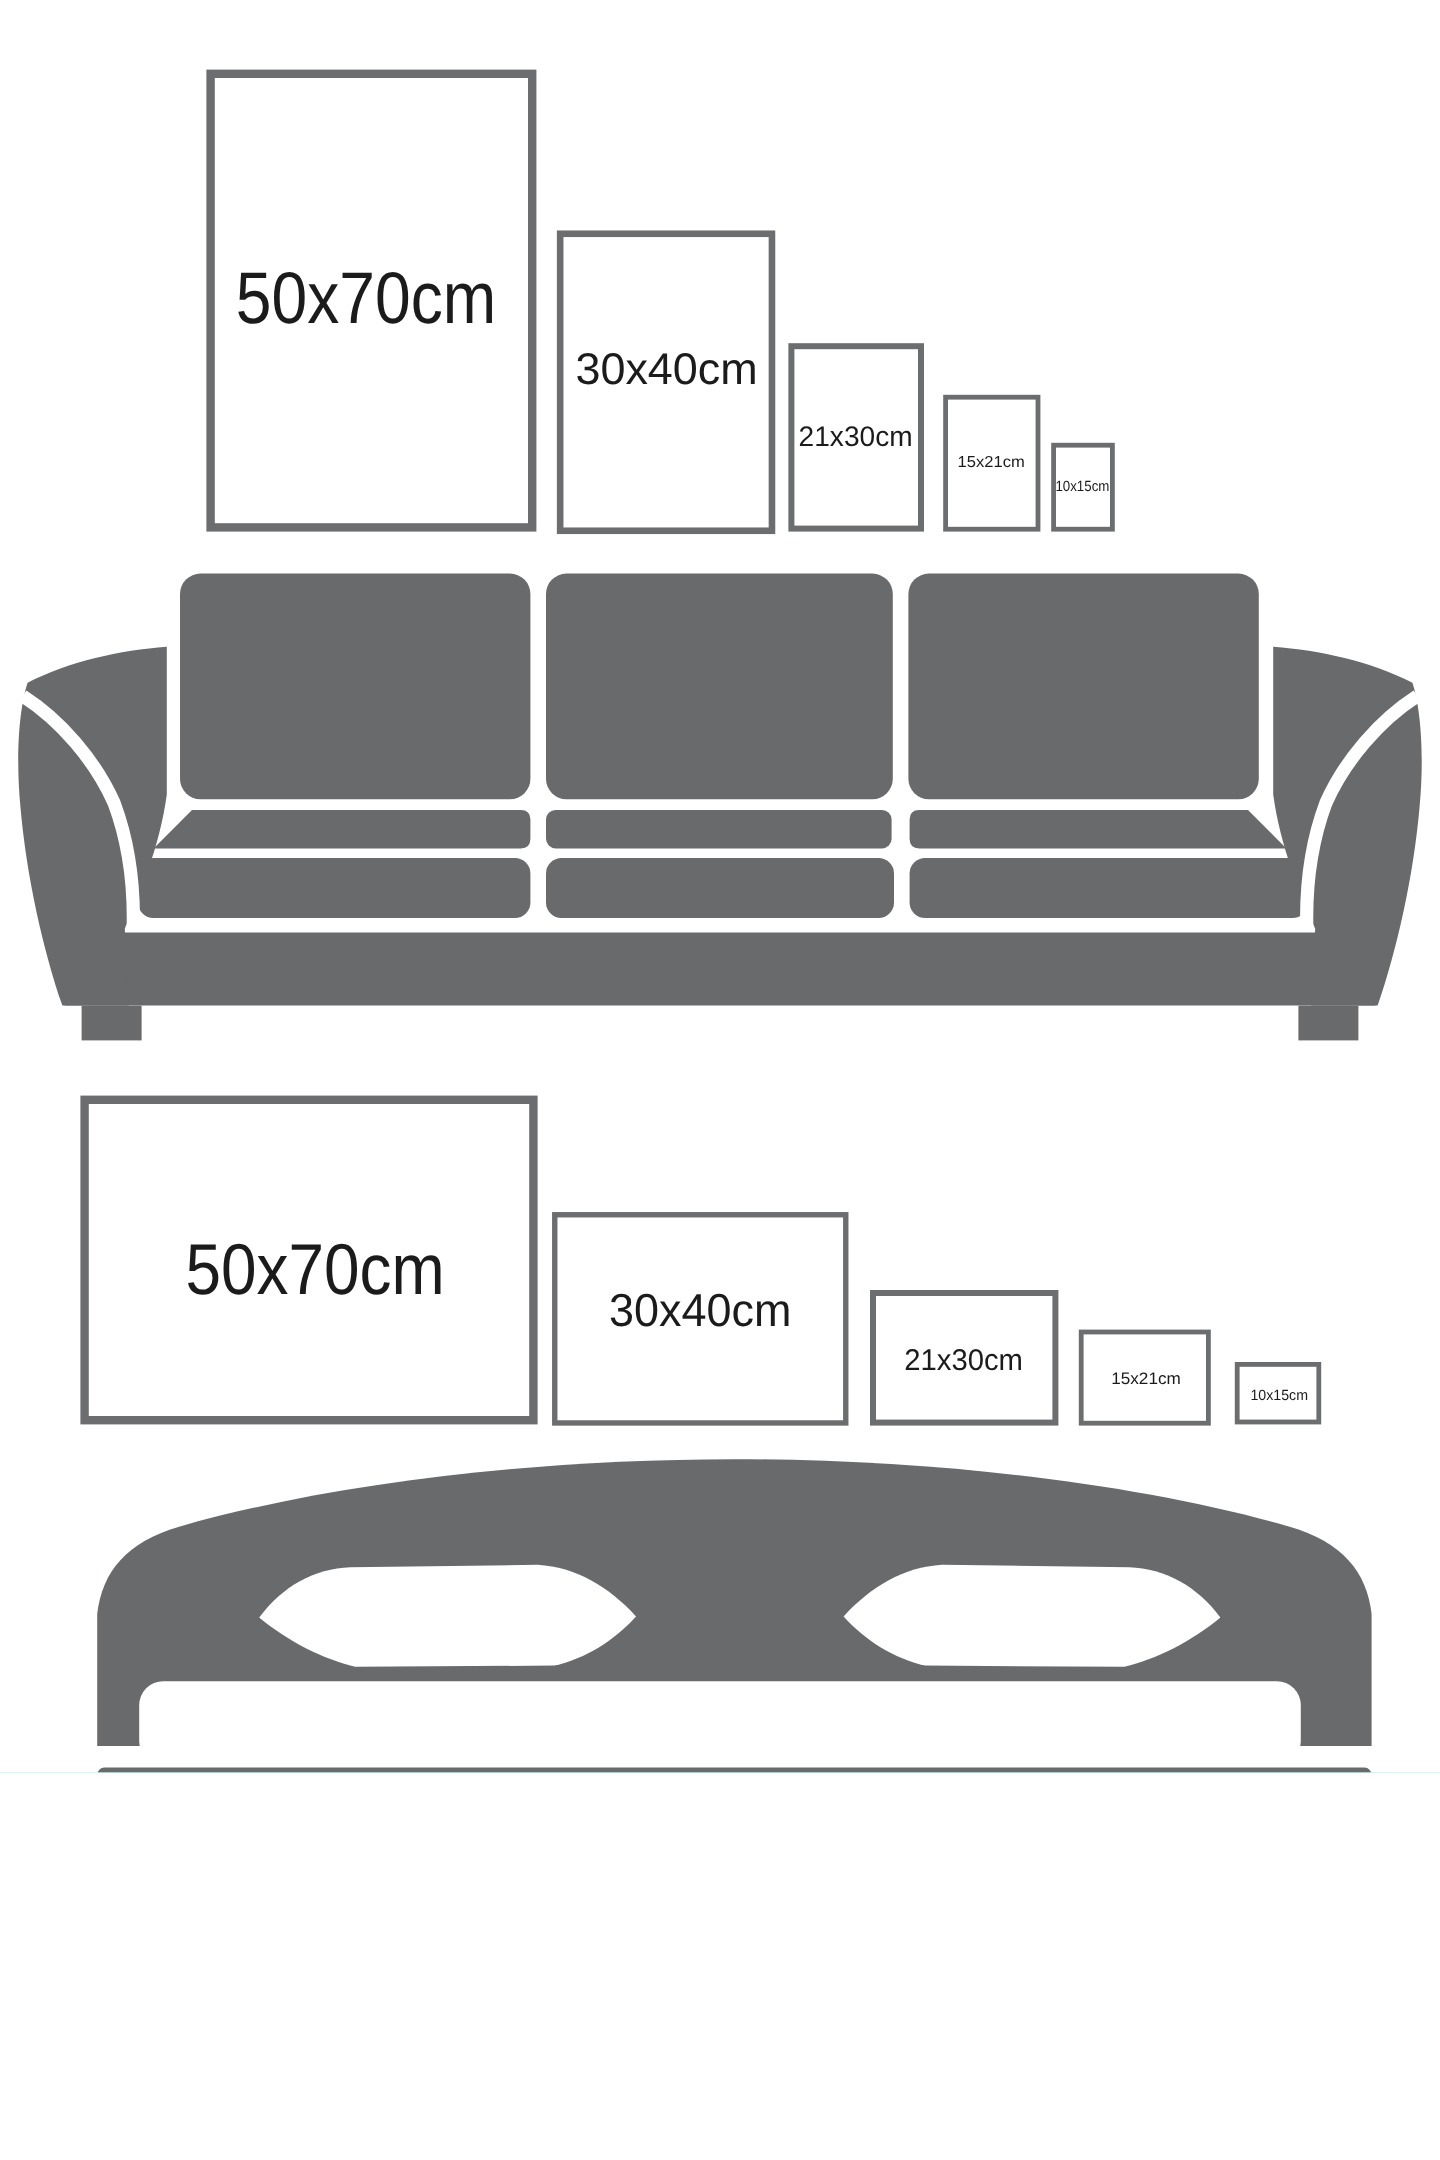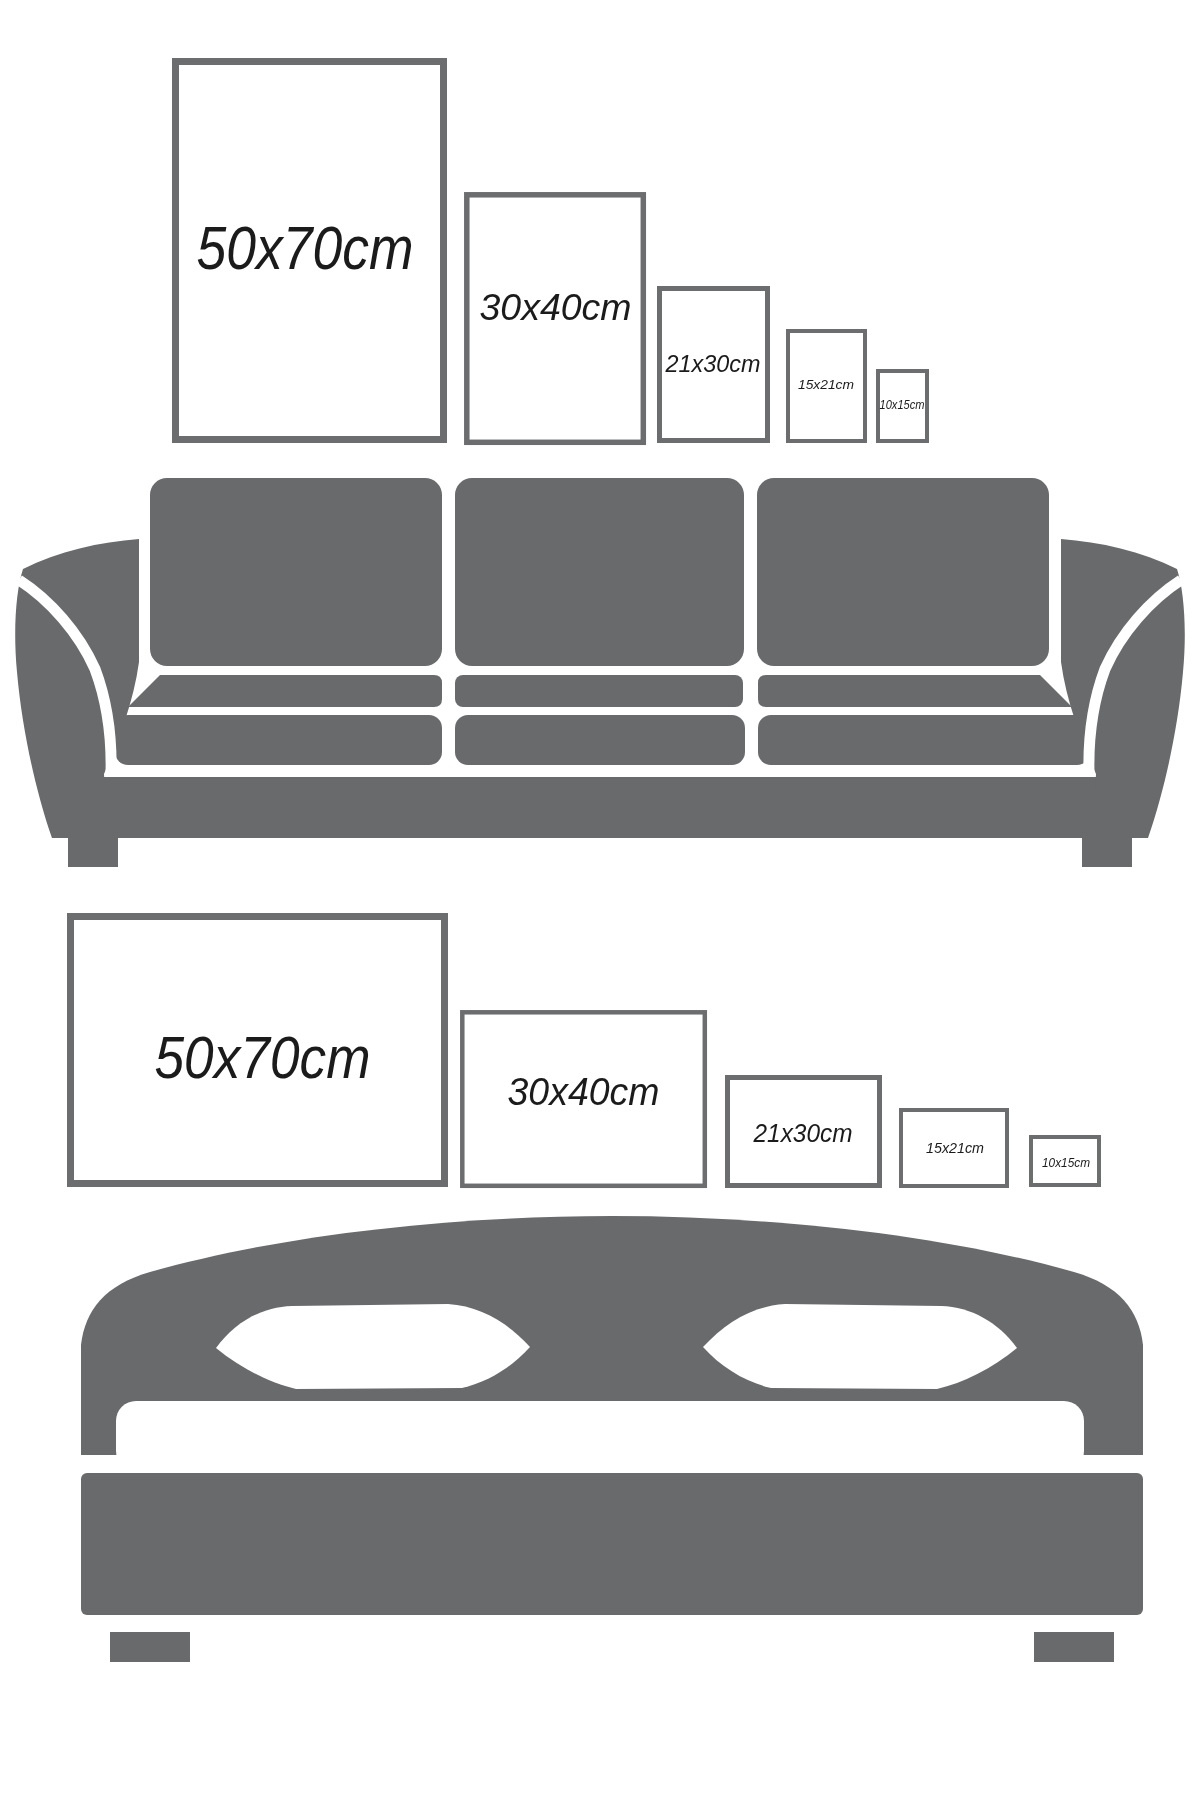--- a/index.html
+++ b/index.html
@@ -1,16 +1,16 @@
 <!DOCTYPE html>
 <html><head>
 <meta charset="utf-8">
 <style>
 html,body{margin:0;padding:0;background:#ffffff;}
-#page{position:relative;width:1200px;height:1800px;background:#14b8a6;overflow:hidden;font-style:italic;}
+#page{position:relative;width:1200px;height:1477px;background:#14b8a6;overflow:hidden;}
 svg{display:block;}
 text{font-family:"Liberation Sans",sans-serif;fill:#1b1b1b;}
 </style>
 </head>
 <body>
 <div id="page">
 <svg width="1200" height="1800" viewBox="0 0 1200 1800" xmlns="http://www.w3.org/2000/svg" style="filter:blur(0.5px)">
 
   <rect x="0" y="0" width="1200" height="1800" fill="#ffffff"></rect>
 

